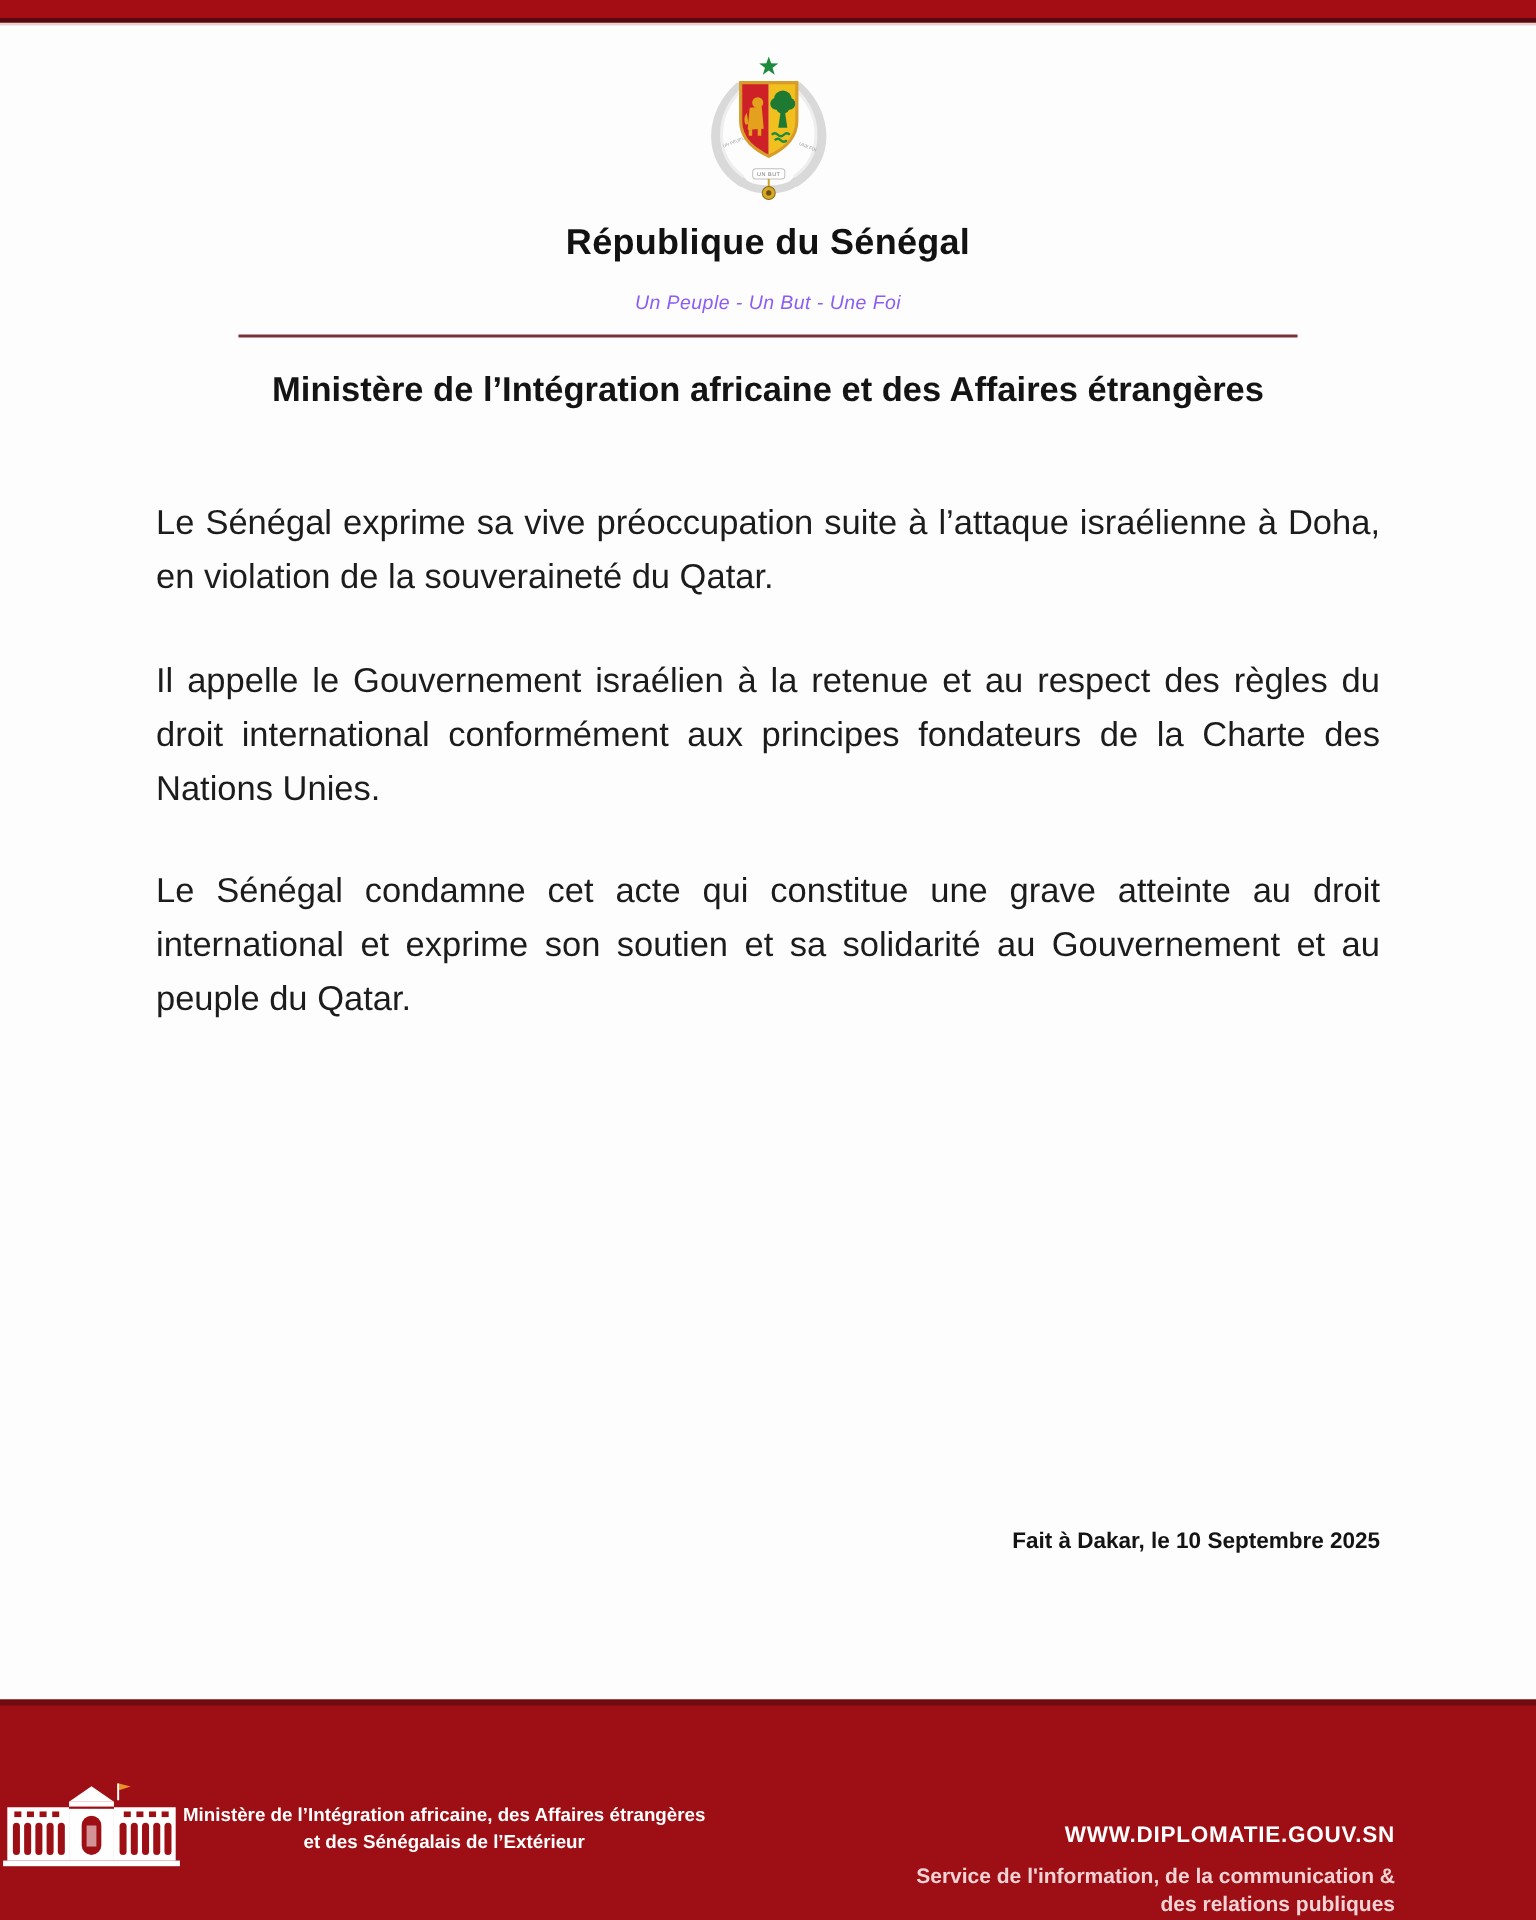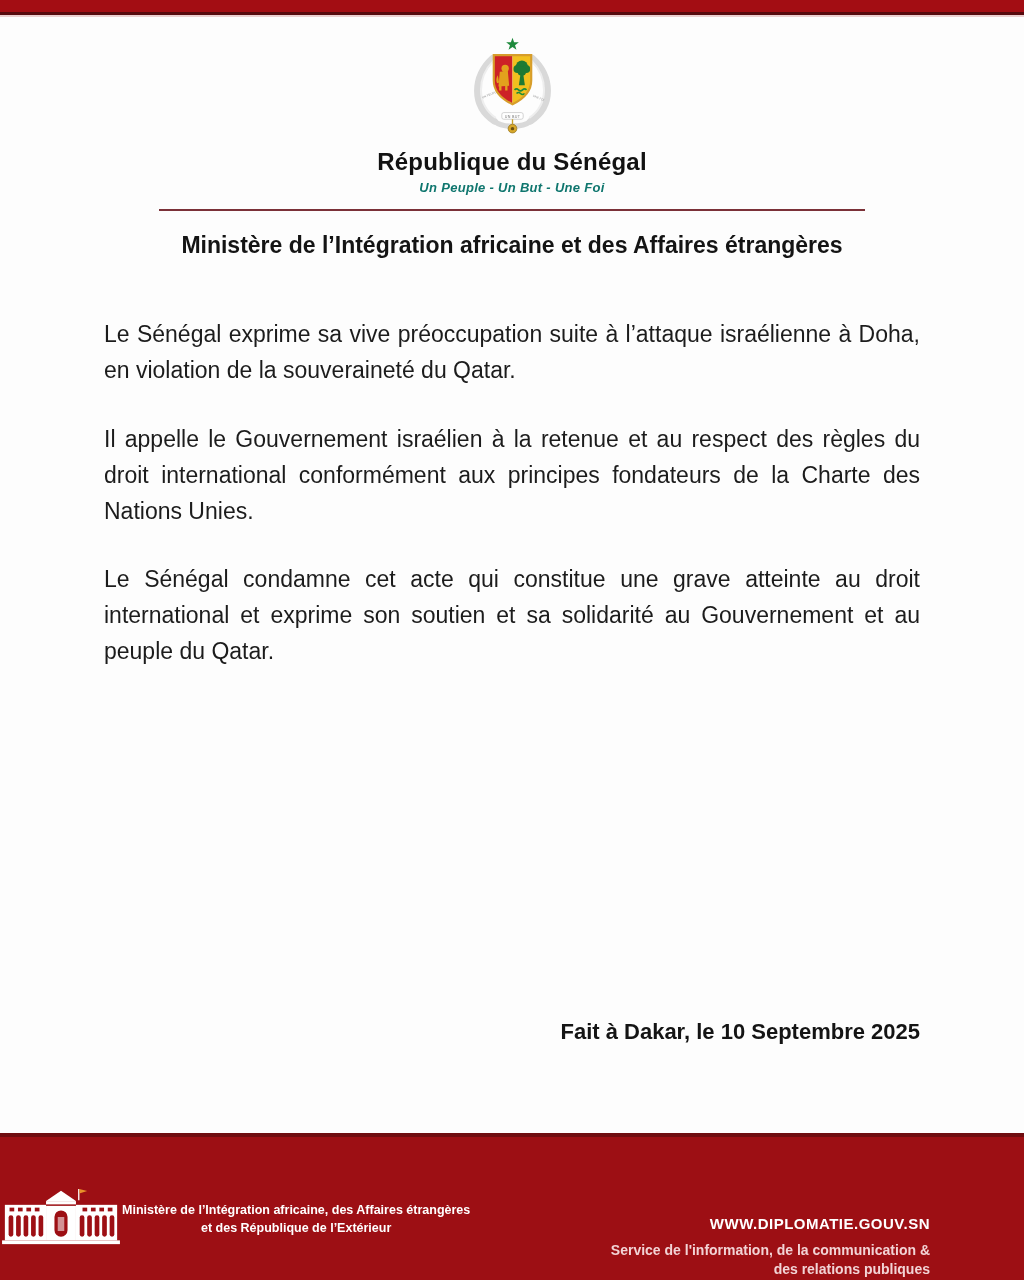--- a/index.html
+++ b/index.html
@@ -5,28 +5,28 @@
   * { margin:0; padding:0; box-sizing:border-box; }
   html,body { background:#ffffff; }
   .page {
     position:relative; width:1024px; height:1280px; margin:0 auto;
     background:#fdfdfd; overflow:hidden;
     font-family:"Liberation Sans", sans-serif; color:#1b1b1b;
   }
   .topbar { height:15px; background:#a30d13; border-bottom:3px solid #570a0e; box-shadow:0 2px 0 rgba(214,150,154,.45); }
   .emblem-wrap { display:flex; justify-content:center; margin-top:20px; }
   .republic { text-align:center; font-weight:bold; font-size:24px; color:#121212; margin-top:6px; letter-spacing:.2px; }
-  .motto { text-align:center; font-weight:bold; font-style:italic; font-size:13px; margin-top:4px; color:#0f766e; letter-spacing:.3px; }
+  .motto { text-align:center; font-weight:normal; font-style:italic; font-size:13px; margin-top:18px; color:#8b5cf6; letter-spacing:.3px; }
   .sep { width:706px; height:2px; background:#7b3138; margin:14px auto 0; }
   .ministry { text-align:center; font-weight:bold; font-size:23px; color:#141414; margin-top:21px; }
   .doc-title { text-align:center; font-weight:bold; font-size:29px; letter-spacing:2px; color:#161616; margin-top:112px; }
   .bodytext { margin:58px 104px 0; font-size:23px; line-height:1.56; text-align:justify; color:#1c1c1c; }
   .bodytext p { margin:0; }
   .bodytext p + p { margin-top:33px; }
-  .dateline { position:absolute; top:1019px; right:104px; font-weight:bold; font-size:22px; color:#141414; }
+  .dateline { position:absolute; top:1019px; right:104px; font-weight:bold; font-size:15px; color:#141414; }
   .footer {
     position:absolute; left:0; right:0; bottom:0; height:147px;
     background:#9d0f14; border-top:4px solid #6f0c10; display:flex; color:#fff;
   }
   .footer-left { width:540px; display:flex; flex-direction:row; align-items:center; padding-top:16px; }
   .footer-ministry { margin-top:6px; font-weight:bold; font-size:12.5px; line-height:1.4; text-align:center; color:#ffffff; }
   .footer-right { flex:1; text-align:right; padding:34px 94px 0 0; }
   .website { font-weight:bold; font-size:15px; letter-spacing:.5px; color:#ffffff;margin-top:44px; }
   .service { margin-top:9px; font-size:14px; font-weight:600; line-height:1.35; color:#f2d3d5; }
 </style>
@@ -131,21 +131,21 @@
             <rect x="101" y="29" width="5" height="23" rx="2.5"></rect>
             <rect x="109" y="29" width="5" height="23" rx="2.5"></rect>
             <rect x="117" y="29" width="5" height="23" rx="2.5"></rect>
           <rect x="58" y="24" width="14" height="28" rx="7"></rect>
           <rect x="49" y="17.5" width="32" height="1.6"></rect>
         </g>
         <rect x="61.5" y="31" width="7" height="15" fill="#ffffff" opacity=".55"></rect>
       </svg>
       <div class="footer-ministry">
         <div>Ministère de l’Intégration africaine, des Affaires étrangères</div>
-        <div>et des République de l’Extérieur</div>
+        <div>et des Sénégalais de l’Extérieur</div>
       </div>
     </div>
     <div class="footer-right">
       <div class="website">WWW.DIPLOMATIE.GOUV.SN</div>
       <div class="service">
         <div>Service de l'information, de la communication &amp;</div>
         <div>des relations publiques</div>
       </div>
     </div>
   </div>

